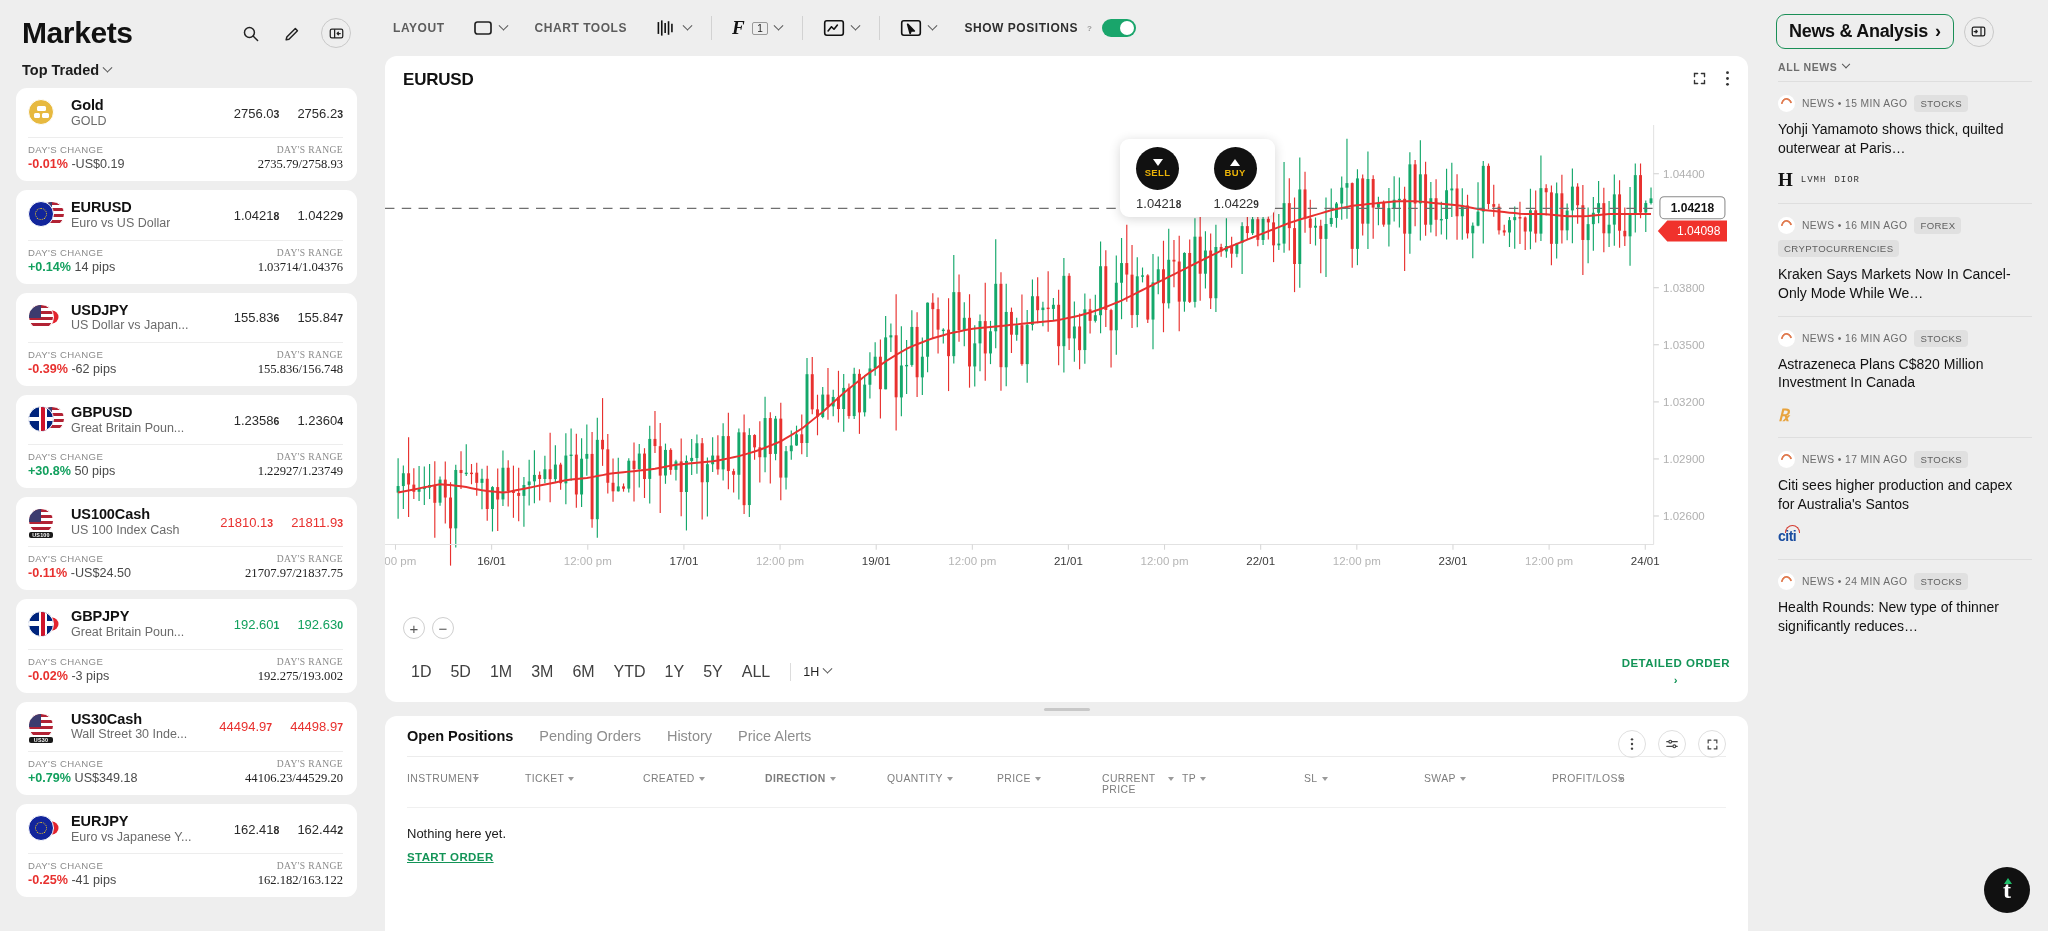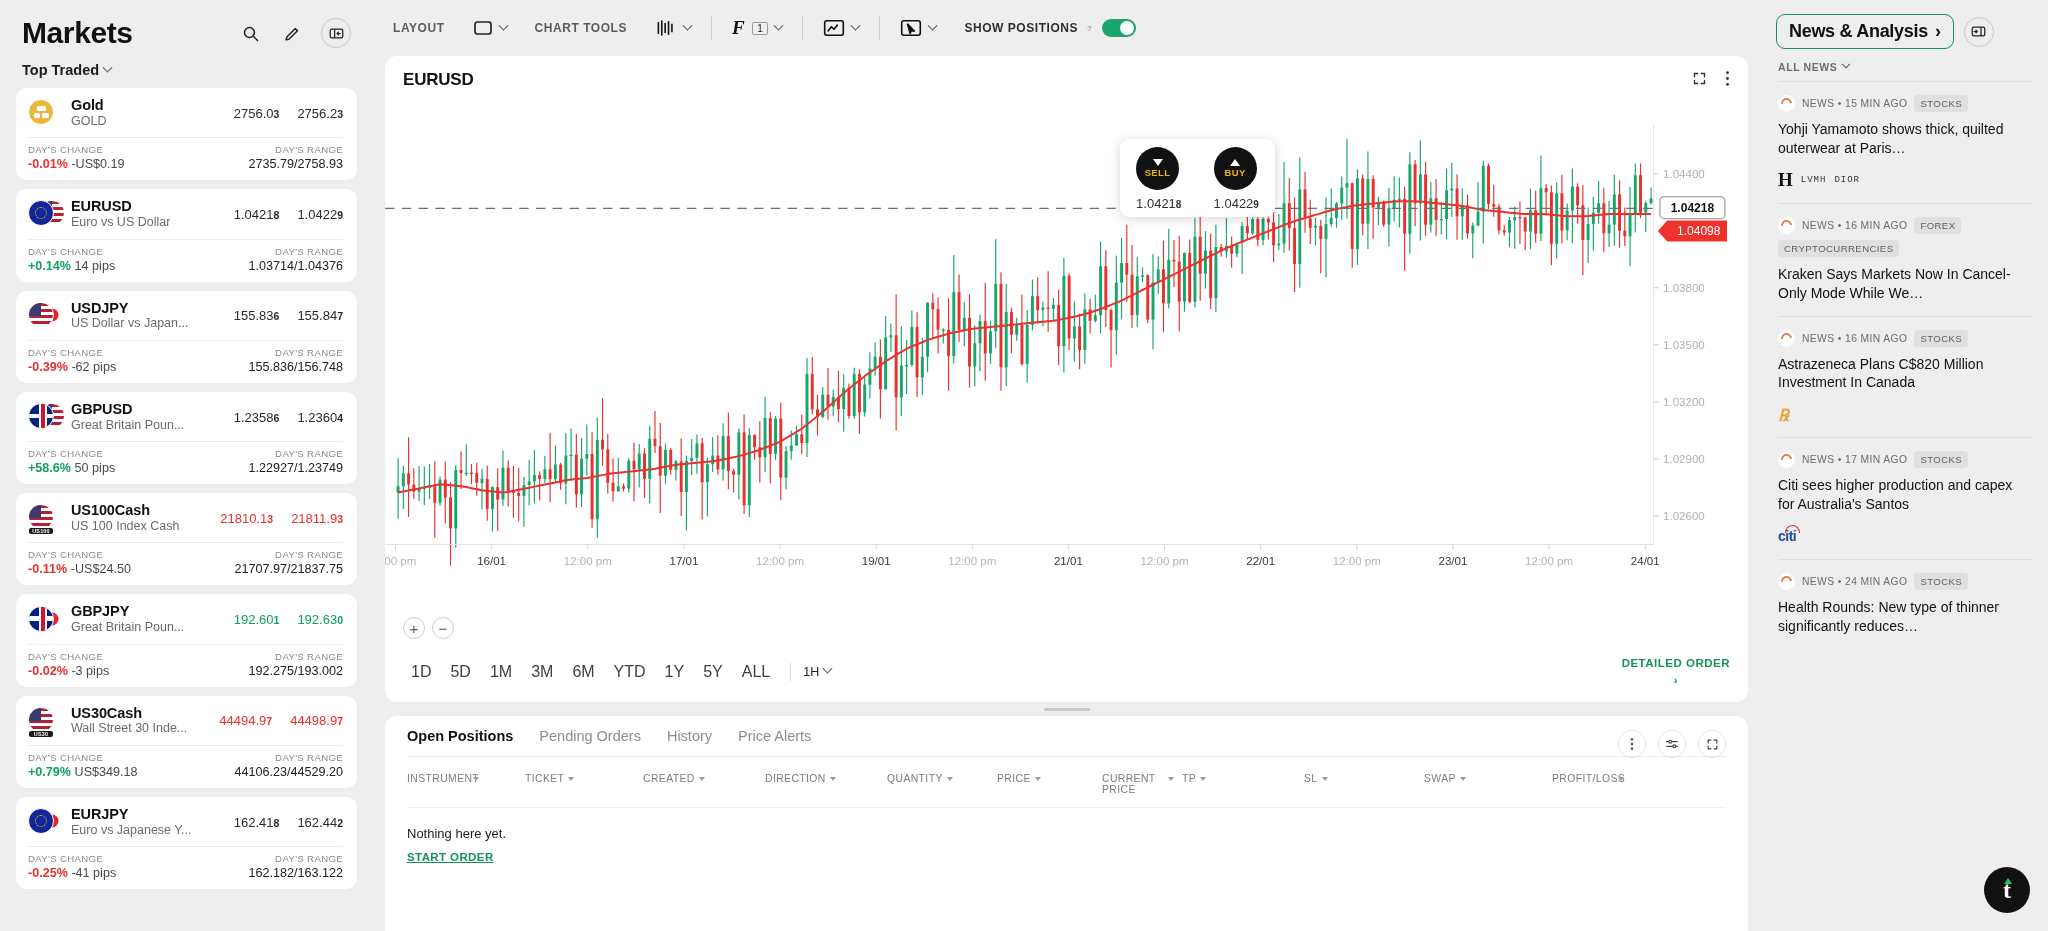--- a/index.html
+++ b/index.html
@@ -51,21 +51,21 @@
   .pq { font-size: 13px; font-weight: 400; color: #2b2b2b; white-space: nowrap; }
   .pq small { font-size: 10.5px; font-weight: 700; }
   .pq.up { color: #12a05e; }
   .pq.dn { color: #e8312f; }
   .mk-bot { display: flex; justify-content: space-between; border-top: 1px solid #ededed; padding-top: 6px; }
   .lblrow { font-size: 9.6px; letter-spacing: .35px; color: #8a8a8a; text-transform: uppercase; }
   .valrow { font-size: 12.6px; margin-top: 2px; color: #222; white-space: nowrap; }
   .chg-up { color: #12a05e; font-weight: 600; }
   .chg-dn { color: #e8312f; font-weight: 600; }
   .chg-sub { color: #4a4a4a; }
-  .mk-bot .right { text-align: right; }
+  .mk-bot .right { text-align: right; font-family: Liberation Serif, serif; }
 
   
   .center { flex: 1; display: flex; flex-direction: column; background: #eeeeee; min-width: 0; }
   .toolbar { height: 56px; display: flex; align-items: center; gap: 0; padding: 0 10px 0 8px; }
   .tb-item { display: flex; align-items: center; gap: 7px; padding: 0 14px; font-size: 12px; font-weight: 600; letter-spacing: .55px; color: #5c5c5c; text-transform: uppercase; cursor: pointer; white-space: nowrap; }
   .tb-sep { width: 1px; height: 24px; background: #d2d2d2; margin: 0 6px; }
   .chev { display: inline-block; width: 7px; height: 7px; border-right: 1.6px solid #555; border-bottom: 1.6px solid #555; transform: rotate(45deg) translate(-2px,-2px); }
   .tgl { width: 34px; height: 18px; border-radius: 9px; background: #19a56b; position: relative; cursor: pointer; }
   .tgl::after { content: ""; position: absolute; width: 14px; height: 14px; border-radius: 50%; background: #fff; top: 2px; right: 2px; }
   .sup { font-size: 8px; vertical-align: super; color: #9a9a9a; }
@@ -263,21 +263,21 @@
               <div class="mk-desc">Great Britain Poun...</div>
             </div>
             <div class="mk-prices">
               <div class="pq ">1.2358<small>6</small></div>
               <div class="pq ">1.2360<small>4</small></div>
             </div>
           </div>
           <div class="mk-bot">
             <div>
               <div class="lblrow">DAY'S CHANGE</div>
-              <div class="valrow"><span class="chg-up">+58.6%</span> <span class="chg-sub">50 pips</span></div>
+              <div class="valrow"><span class="chg-up">+30.8%</span> <span class="chg-sub">50 pips</span></div>
             </div>
             <div class="right">
               <div class="lblrow">DAY'S RANGE</div>
               <div class="valrow">1.22927/1.23749</div>
             </div>
           </div>
         </div>
         <div class="mk-card">
           <div class="mk-top">
             <div class="flags">
@@ -1079,21 +1079,21 @@
           </div>
           <div class="th" style="width: 118px;">
             <span style="max-width: 62px;">TICKET</span>
             <span class="tcar"></span>
           </div>
           <div class="th" style="width: 122px;">
             <span style="max-width: 62px;">CREATED</span>
             <span class="tcar"></span>
           </div>
           <div class="th" style="width: 122px;">
-            <span style="max-width: 62px;">DIRECTION</span>
+            <span style="max-width: 62px; font-weight: bold;">DIRECTION</span>
             <span class="tcar"></span>
           </div>
           <div class="th" style="width: 110px;">
             <span style="max-width: 62px;">QUANTITY</span>
             <span class="tcar"></span>
           </div>
           <div class="th" style="width: 105px;">
             <span style="max-width: 62px;">PRICE</span>
             <span class="tcar"></span>
           </div>

